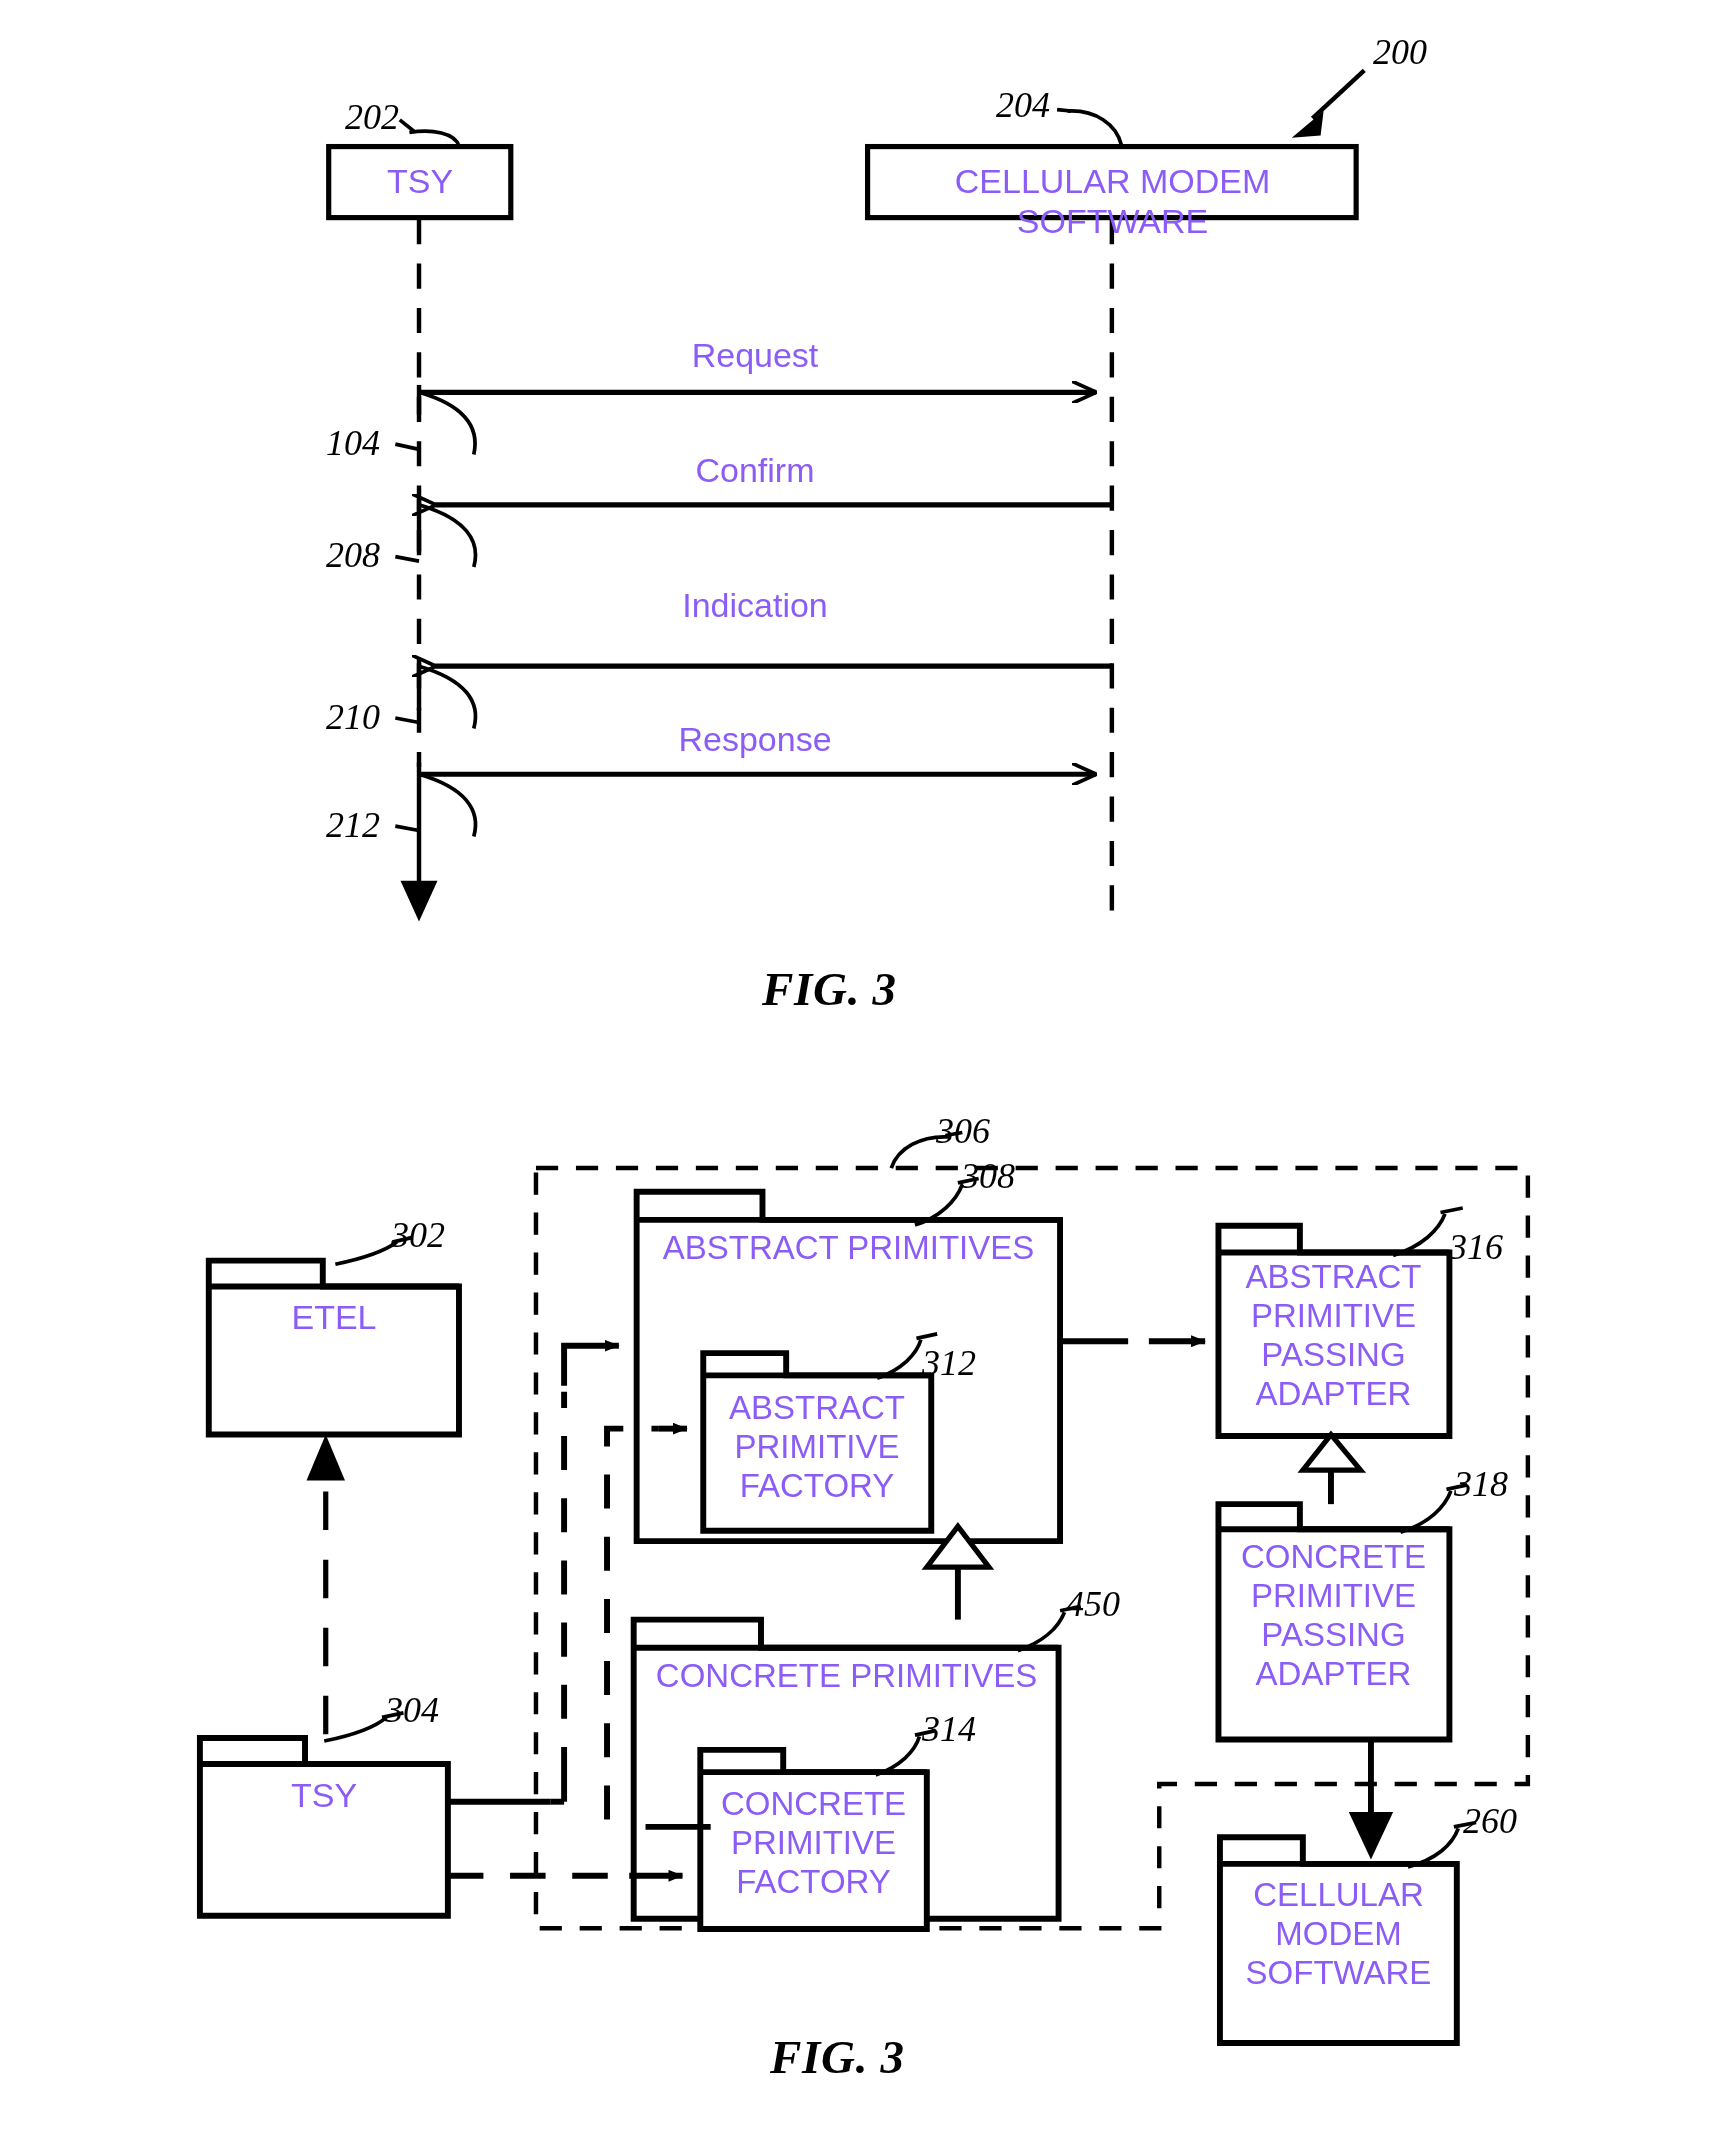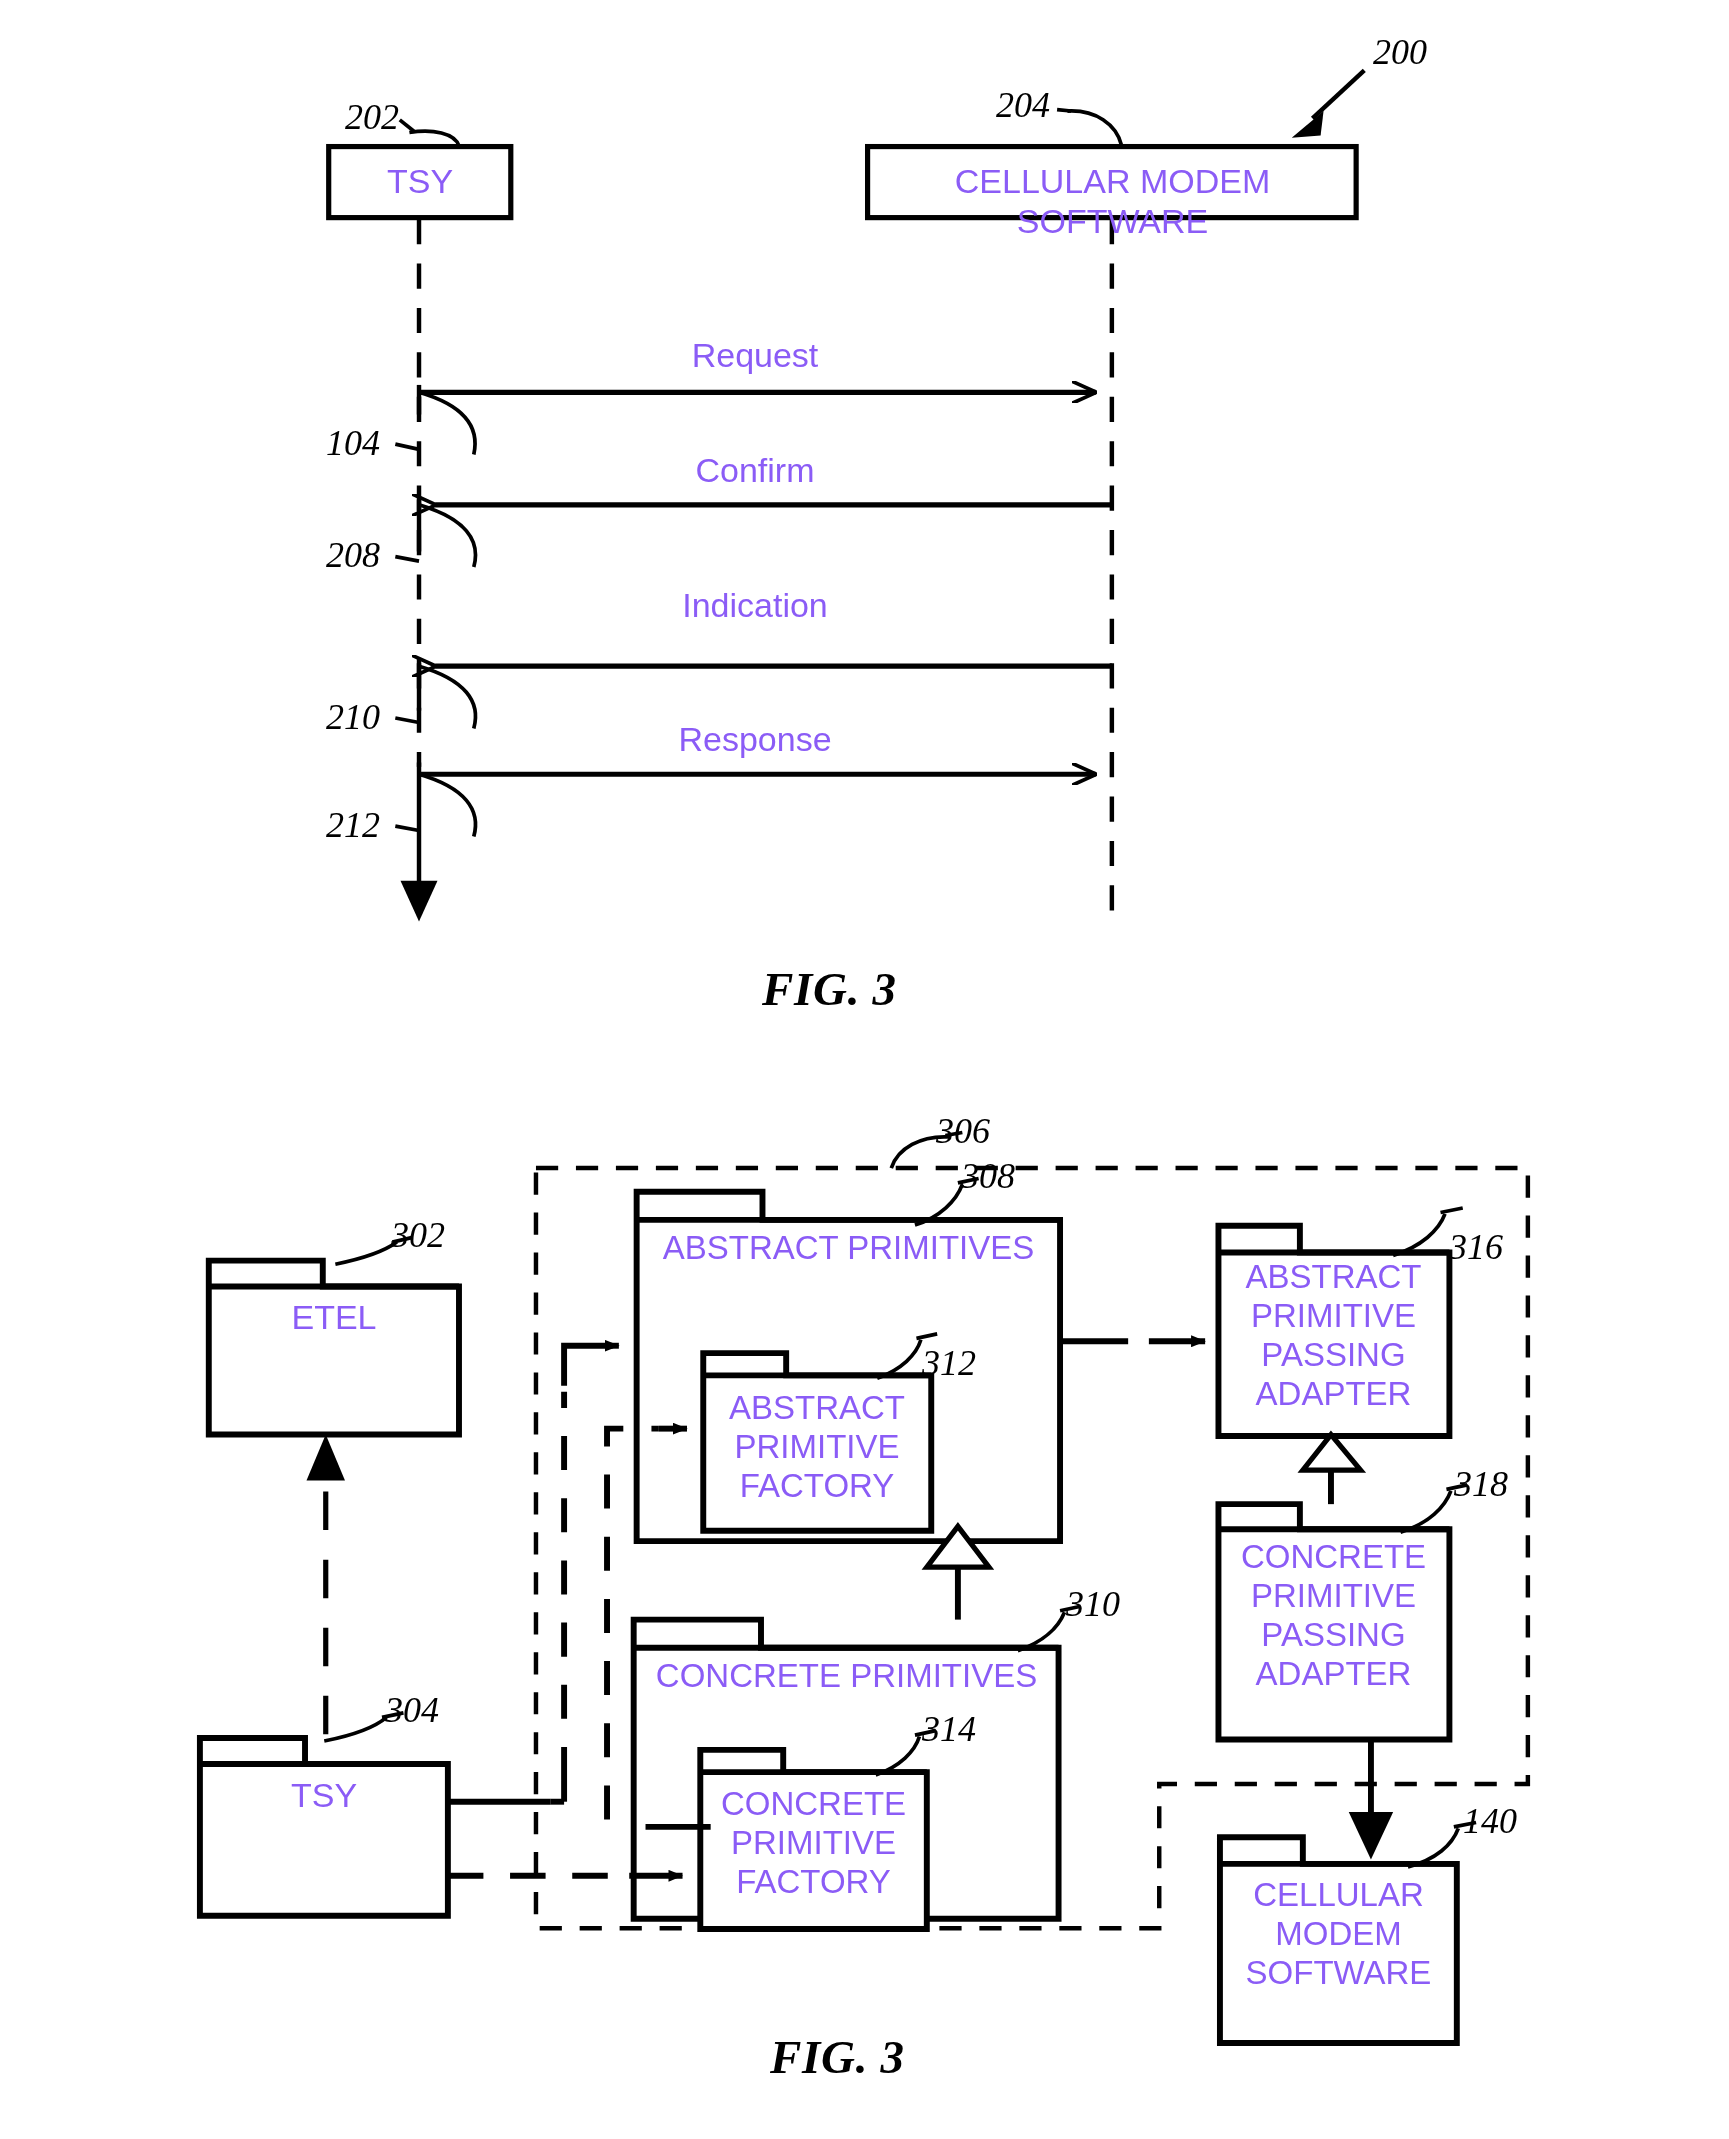--- a/index.html
+++ b/index.html
@@ -198,41 +198,41 @@
   <div class="boxlbl" style="left:200px;top:1775px;width:248px;font-size:34px;">TSY</div>
 
   <div class="reflbl" style="left:961px;top:1155px;font-size:36px;">308</div>
   <div class="boxlbl" style="left:637px;top:1229px;width:423px;font-size:33px;">ABSTRACT PRIMITIVES</div>
 
   <div class="reflbl" style="left:922px;top:1342px;font-size:36px;">312</div>
   <div class="boxlbl" style="left:703px;top:1389px;width:228px;font-size:33px;">ABSTRACT
 PRIMITIVE
 FACTORY</div>
 
-  <div class="reflbl" style="left:1066px;top:1583px;font-size:36px;">310</div>
+  <div class="reflbl" style="left:1066px;top:1583px;font-size:36px;">450</div>
   <div class="boxlbl" style="left:634px;top:1657px;width:425px;font-size:33px;">CONCRETE PRIMITIVES</div>
 
   <div class="reflbl" style="left:922px;top:1708px;font-size:36px;">314</div>
   <div class="boxlbl" style="left:700px;top:1785px;width:227px;font-size:33px;">CONCRETE
 PRIMITIVE
 FACTORY</div>
 
   <div class="reflbl" style="left:1449px;top:1186px;font-size:36px;margin-top:40px;">316</div>
   <div class="boxlbl" style="left:1218px;top:1258px;width:231px;font-size:33px;">ABSTRACT
 PRIMITIVE
 PASSING
 ADAPTER</div>
 
   <div class="reflbl" style="left:1454px;top:1463px;font-size:36px;">318</div>
   <div class="boxlbl" style="left:1218px;top:1538px;width:231px;font-size:33px;">CONCRETE
 PRIMITIVE
 PASSING
 ADAPTER</div>
 
-  <div class="reflbl" style="left:1463px;top:1800px;font-size:36px;">140</div>
+  <div class="reflbl" style="left:1463px;top:1800px;font-size:36px;">260</div>
   <div class="boxlbl" style="left:1220px;top:1876px;width:237px;font-size:33px;">CELLULAR
 MODEM
 SOFTWARE</div>
 
   <div class="figcap" style="left:770px;top:2030px;font-size:47px;">FIG. 3</div>
 
 </div>
 
 
 </body></html>

